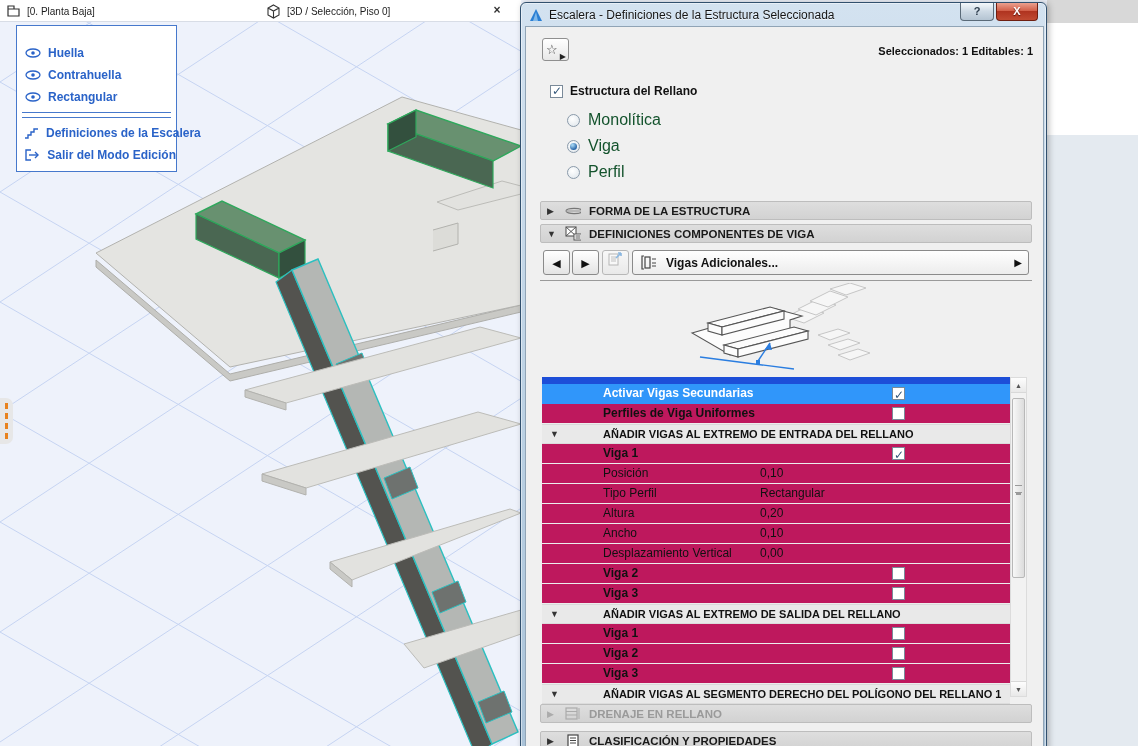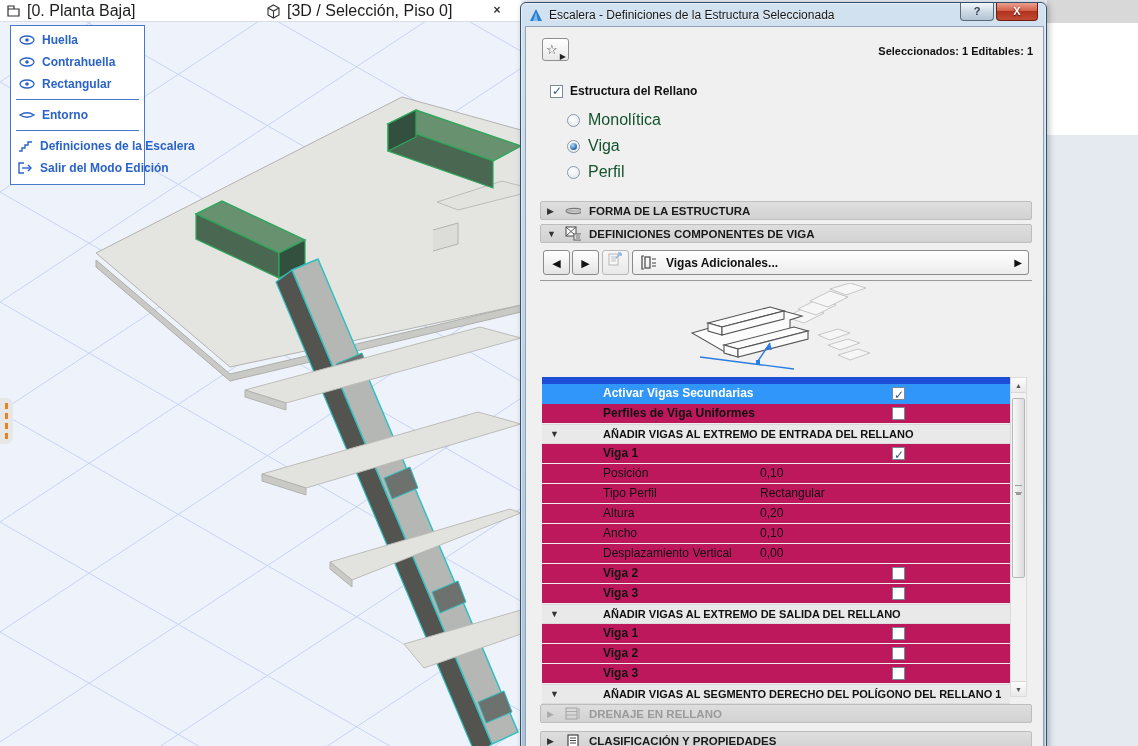--- a/index.html
+++ b/index.html
@@ -4,33 +4,33 @@
 <style>
   * { margin:0; padding:0; box-sizing:border-box; }
   html,body { width:1138px; height:746px; overflow:hidden; background:#eef2fb;
     font-family:"Liberation Sans","DejaVu Sans",sans-serif; }
   .screen { position:relative; width:1138px; height:746px; overflow:hidden; }
 
   
   .tabbar { position:absolute; left:0; top:0; width:521px; height:22px; background:#ffffff;
     border-bottom:1px solid #d8dde6; z-index:3; }
   .tab { position:absolute; top:0; height:22px; display:flex; align-items:center; gap:6px;
-    font-size:16px; color:#1d1d1d; }
+    font-size:10px; color:#1d1d1d; }
   .tab-0 { left:6px; }
   .tab-1 { left:266px; }
   .tab-close { position:absolute; left:489px; top:3px; width:16px; height:16px; text-align:center;
     line-height:15px; font-size:12px; color:#333; font-weight:bold; cursor:default; }
 
   
   .viewport { position:absolute; left:0; top:22px; width:521px; height:724px; background:#eef2fb; }
   .viewport svg { display:block; }
 
   
-  .edit-menu { position:absolute; left:10px; top:25px; width:135px; background:#ffffff;
-    border:1px solid #4678cc; padding:3px 0 5px 0; z-index:5; }
+  .edit-menu { position:absolute; left:16px; top:25px; width:161px; background:#ffffff;
+    border:1px solid #4678cc; padding:16px 0 5px 0; z-index:5; }
   .emi { display:flex; align-items:center; gap:7px; height:22px; padding-left:7px;
     color:#2a63c8; font-size:12px; font-weight:600; white-space:nowrap; }
   .emi .ic { width:17px; display:flex; justify-content:center; }
   .em-sep { border-top:1px solid #4678cc; margin:4px 5px; }
 
   
   .handle { position:absolute; left:0; top:398px; width:13px; height:46px; background:#e7e7e7;
     border-radius:0 7px 7px 0; z-index:4; }
   .handle i { position:absolute; left:5px; top:5px; height:36px; border-left:3px dashed #e8821e; }
 
@@ -224,28 +224,20 @@
     <div class="emi">
       <span class="ic">
         <svg width="16" height="10">
             <ellipse cx="8" cy="5" rx="7" ry="4" fill="none" stroke="#2a63c8" stroke-width="1.3"></ellipse>
             <circle cx="8" cy="5" r="1.8" fill="#2a63c8"></circle>
           </svg>
       </span>
         <span>Rectangular</span>
     </div>
     <div class="em-sep"></div>
-    <div class="emi">
-      <span class="ic">
-        <svg width="16" height="10">
-            <path d="M1,5 Q8,0.5 15,5 Q8,9.5 1,5 Z" fill="none" stroke="#2a63c8" stroke-width="1.3"></path>
-          </svg>
-      </span>
-        <span>Entorno</span>
-    </div>
     <div class="em-sep"></div>
     <div class="emi">
       <span class="ic">
         <svg width="15" height="12">
             <polyline points="1,11 4,11 4,8 7,8 7,5 10,5 10,2 14,2" fill="none" stroke="#2a63c8" stroke-width="1.4"></polyline>
           </svg>
       </span>
         <span>Definiciones de la Escalera</span>
     </div>
     <div class="emi">

